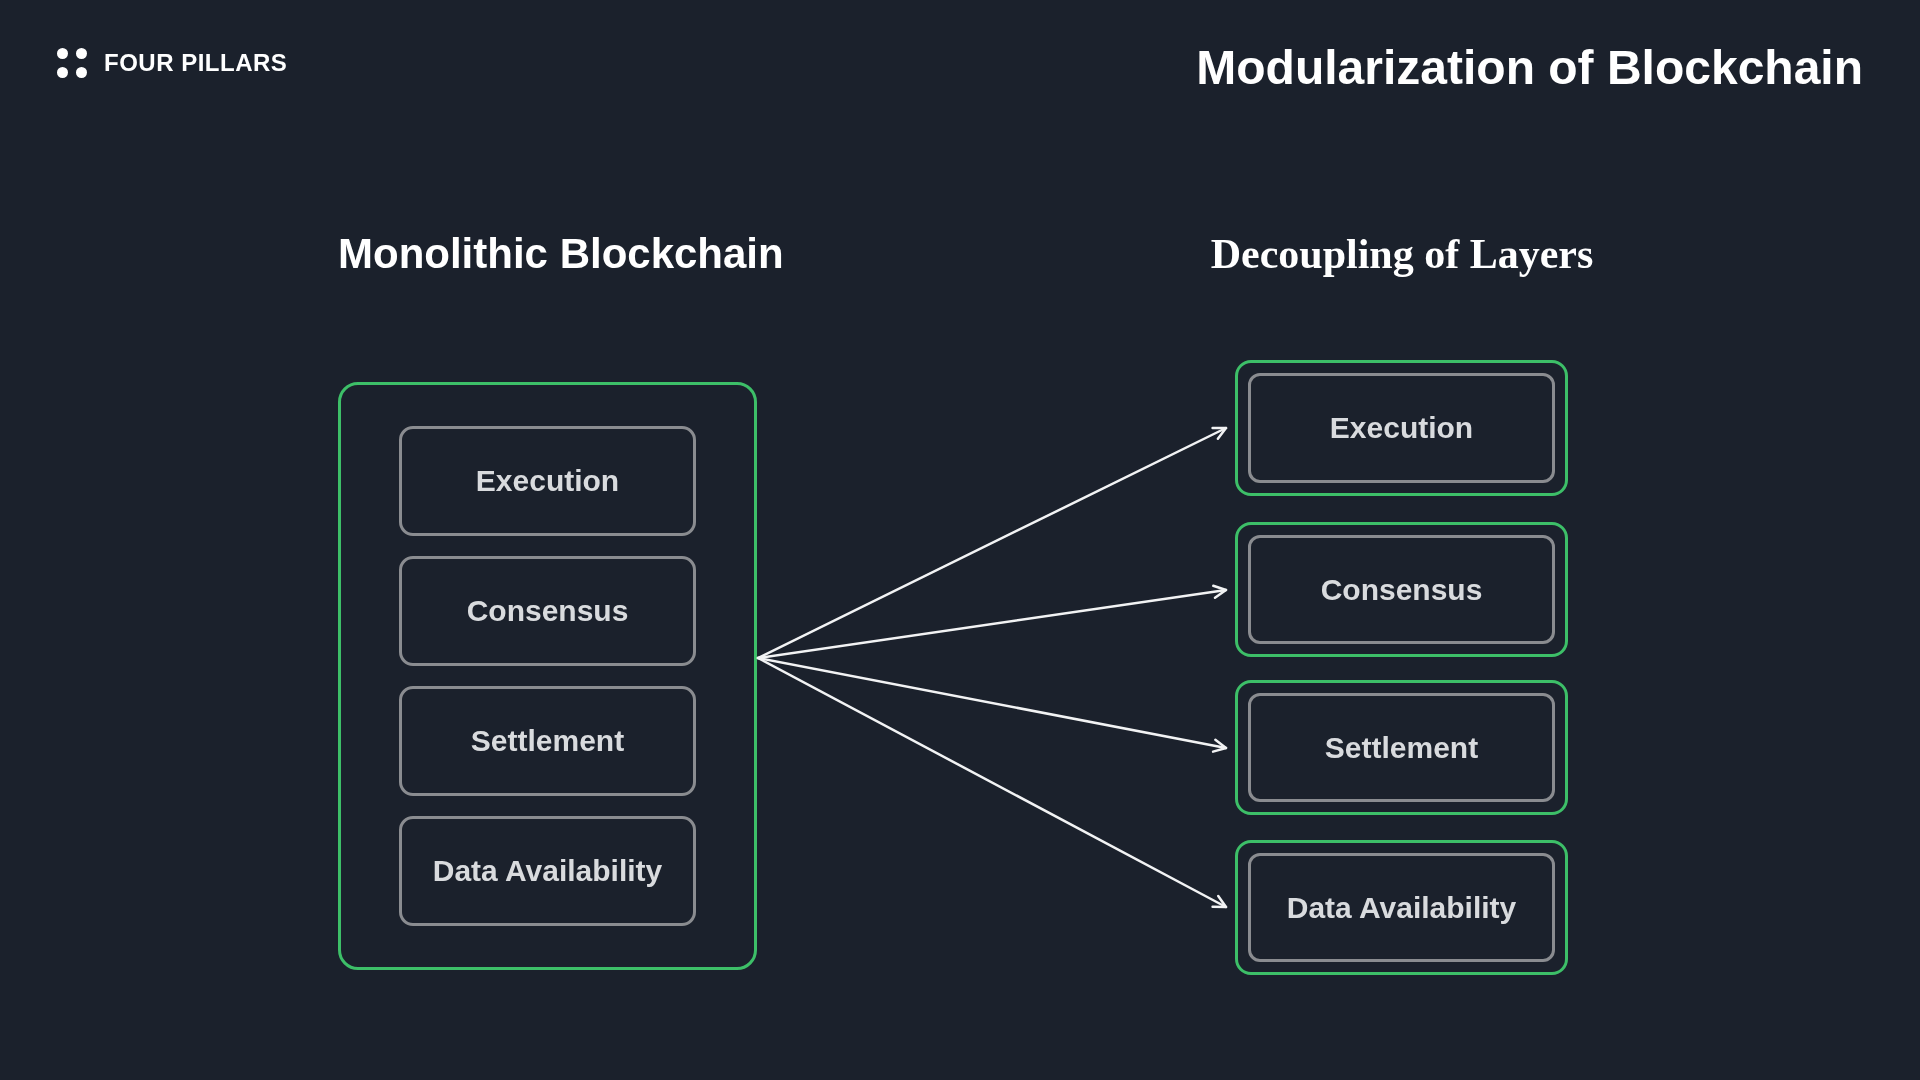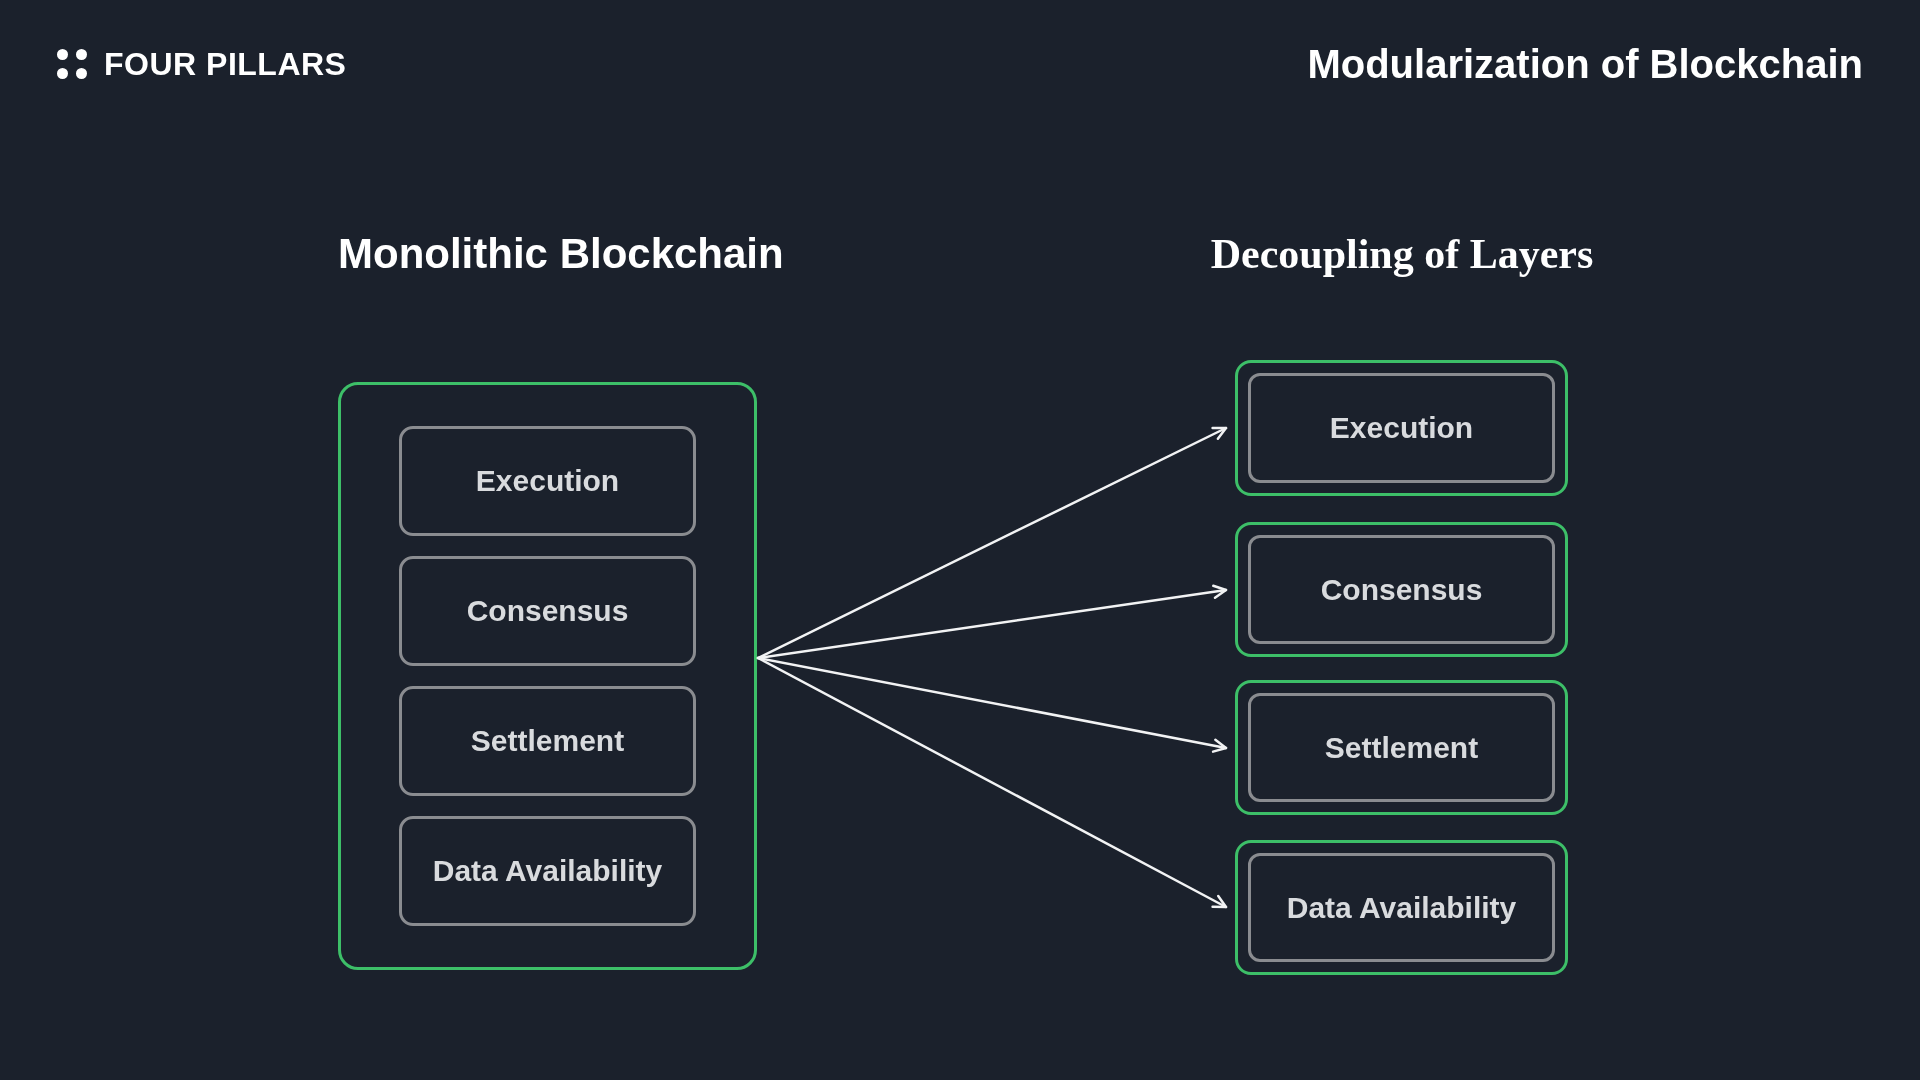--- a/index.html
+++ b/index.html
@@ -21,26 +21,26 @@
     display:flex;align-items:center;gap:17px;
   }
   .dots{
     display:grid;
     grid-template-columns:11px 11px;
     grid-template-rows:11px 11px;
     gap:8px;
   }
   .dots span{background:#ffffff;border-radius:50%;width:11px;height:11px;}
   .brand-name{
-    color:#ffffff;font-size:32px;font-weight:700;letter-spacing:.5px;
+    color:#ffffff;font-size:24px;font-weight:700;letter-spacing:.5px;
     white-space:nowrap;line-height:1;
   }
   .page-title{
     position:absolute;top:44px;right:57px;
-    color:#ffffff;font-size:40px;font-weight:700;
+    color:#ffffff;font-size:48px;font-weight:700;
     white-space:nowrap;line-height:1;
   }
 
   
   .col-header{
     position:absolute;
     color:#ffffff;font-size:42px;font-weight:700;
     text-align:center;white-space:nowrap;line-height:1;
   }
   .col-header.left{left:338px;width:419px;top:233px;}

